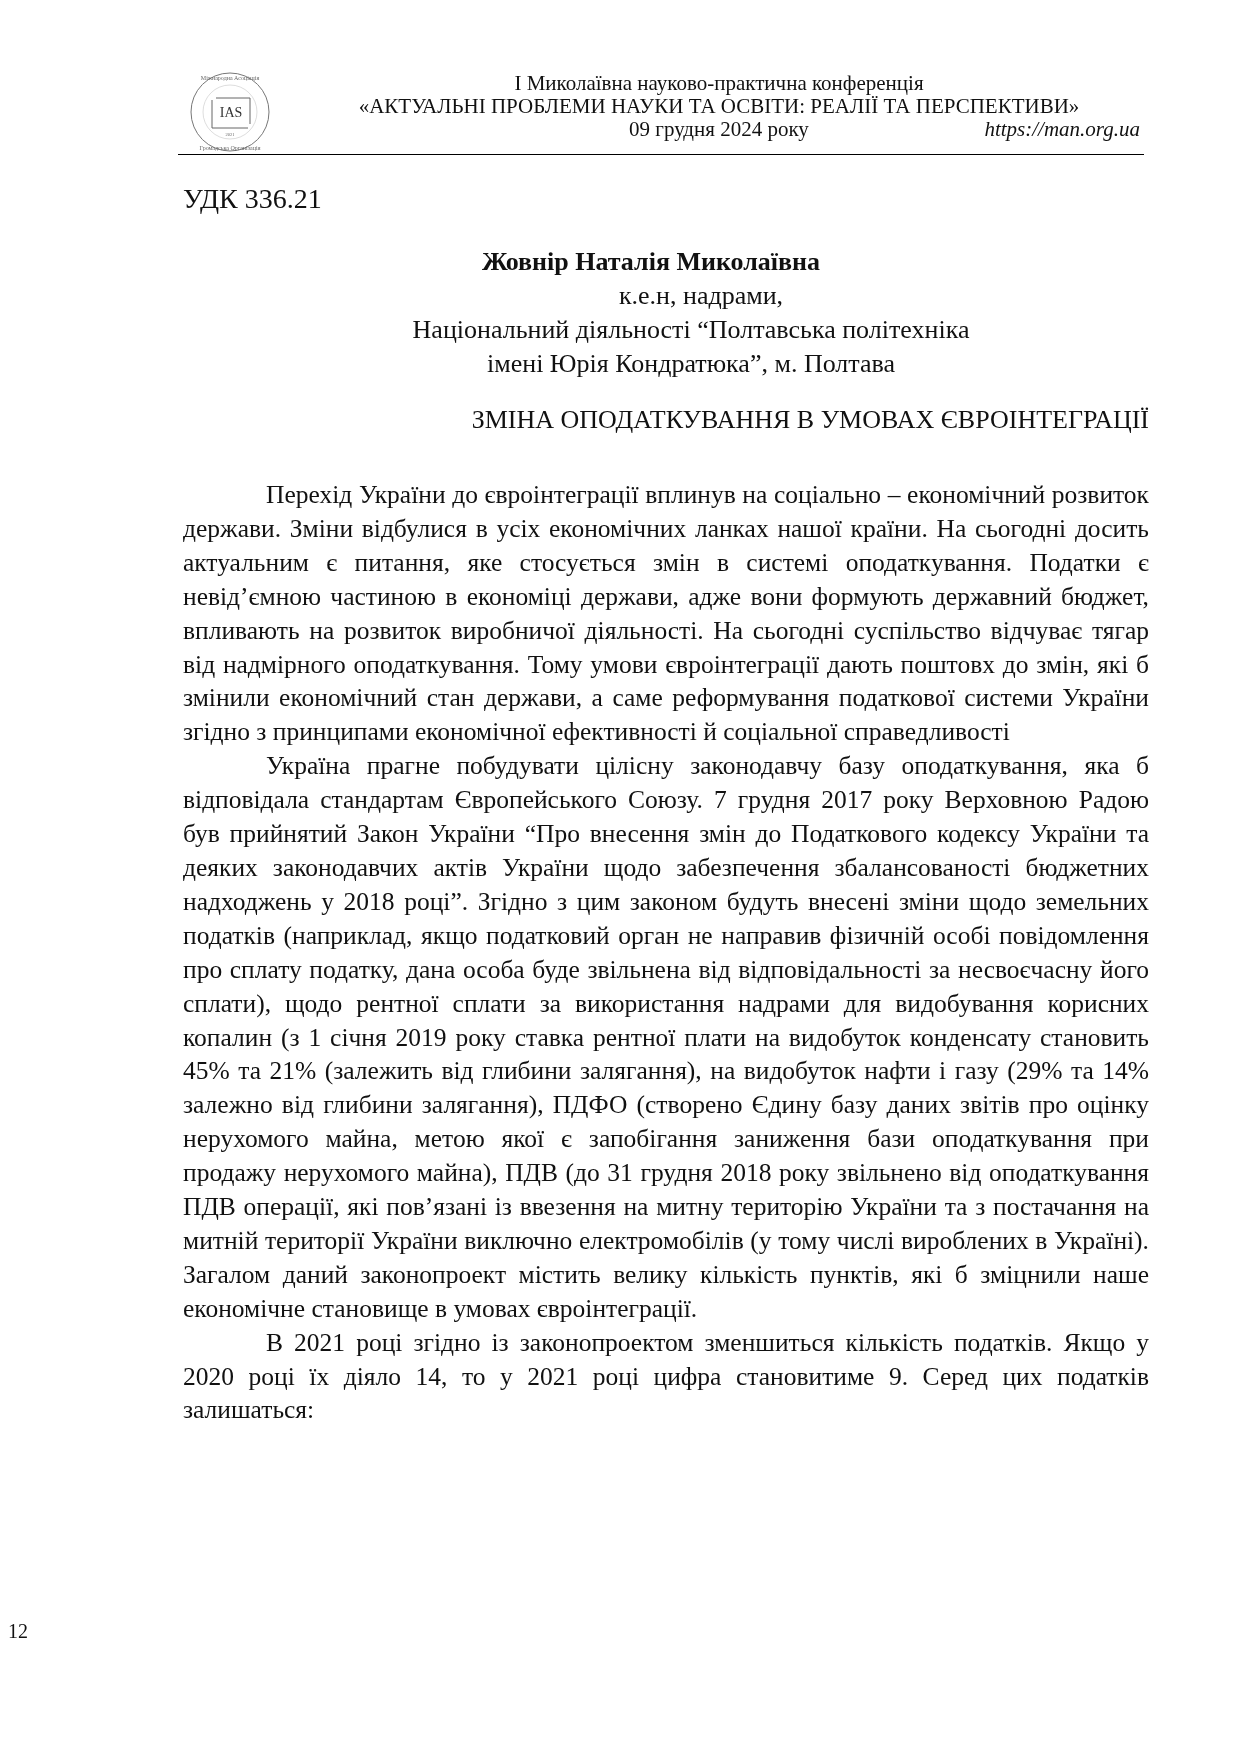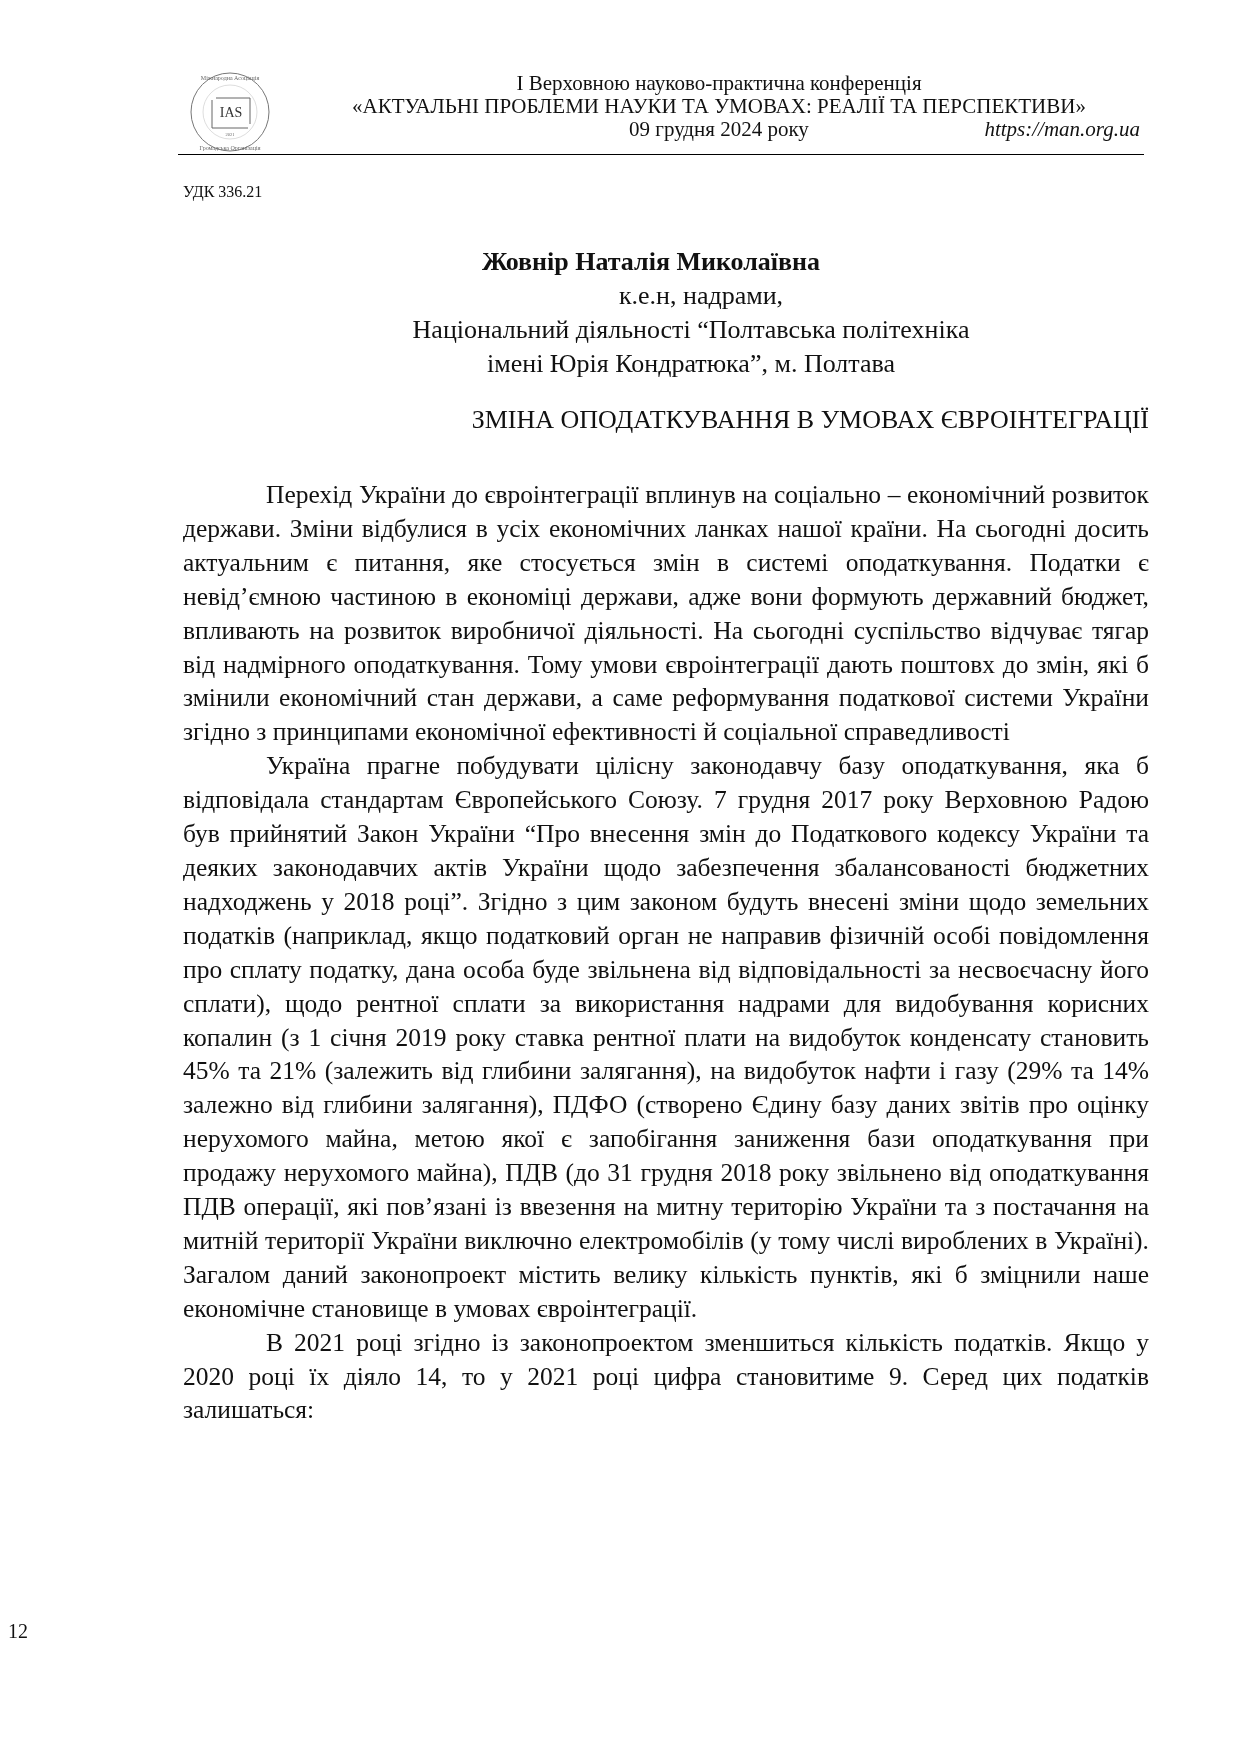--- a/index.html
+++ b/index.html
@@ -10,21 +10,21 @@
   .header { position: absolute; left: 178px; top: 60px; width: 966px; height: 96px; }
   .logo { position: absolute; left: 0; top: 10px; width: 104px; height: 84px; }
   .logo svg { width: 100%; height: 100%; }
   .conf-lines { position: absolute; left: 120px; top: 12px; width: 842px; text-align: center; font-size: 21px; line-height: 23px; }
   .conf-line { display: block; white-space: nowrap; }
   .conf-line.third { position: relative; height: 23px; }
   .conf-date { position: absolute; left: 0; right: 0; text-align: center; }
   .conf-url { position: absolute; right: 0; font-style: italic; }
   .header-rule { position: absolute; left: 0; top: 94px; width: 966px; height: 0; border-top: 1.5px solid #000; }
 
-  .udk { position: absolute; left: 183px; top: 183px; font-size: 16px; }
+  .udk { position: absolute; left: 183px; top: 183px; font-size: 28px; }
   .author-block { position: absolute; left: 183px; top: 245px; width: 966px; text-align: center; font-size: 26px; line-height: 34px; }
   .author-name { font-weight: bold; display: block; margin-left: -30px; font-family: Liberation Serif, serif; }
   .author-degree { display: block; margin-left: 70px; }
   .author-uni { display: block; margin-left: 50px; }
   .article-title { position: absolute; left: 183px; top: 405px; width: 966px; text-align: right; font-size: 26px; font-weight: normal; }
 
   .body-text { position: absolute; left: 183px; top: 478px; width: 966px; font-size: 25.5px; line-height: 33.9px; text-align: justify; }
   .body-text p { margin: 0; text-indent: 83px; }
   .page-number { position: absolute; left: 8px; width: 1240px; top: 1620px; font-size: 20px; }
 </style>
@@ -38,22 +38,22 @@
       <circle cx="52" cy="42" r="27" fill="none" stroke="#bbb" stroke-width="0.5"></circle>
       <text x="52" y="10" font-size="6" text-anchor="middle" fill="#666" font-family="Liberation Serif, serif">Міжнародна Асоціація</text>
       <text x="52" y="80" font-size="6" text-anchor="middle" fill="#666" font-family="Liberation Serif, serif">Громадська Організація</text>
       <polyline points="34,30 34,58 70,58" fill="none" stroke="#666" stroke-width="1"></polyline>
       <polyline points="38,28 72,28 72,54" fill="none" stroke="#666" stroke-width="1"></polyline>
       <text x="53" y="47" font-size="14" text-anchor="middle" fill="#333" font-family="Liberation Serif, serif">IAS</text>
       <text x="52" y="66" font-size="4.5" text-anchor="middle" fill="#666" font-family="Liberation Serif, serif">2021</text>
     </svg>
   </div>
   <div class="conf-lines">
-    <span class="conf-line">І Верховною науково-практична конференція</span>
-    <span class="conf-line">«АКТУАЛЬНІ ПРОБЛЕМИ НАУКИ ТА УМОВАХ: РЕАЛІЇ ТА ПЕРСПЕКТИВИ»</span>
+    <span class="conf-line">І Миколаївна науково-практична конференція</span>
+    <span class="conf-line">«АКТУАЛЬНІ ПРОБЛЕМИ НАУКИ ТА ОСВІТИ: РЕАЛІЇ ТА ПЕРСПЕКТИВИ»</span>
     <span class="conf-line third">
       <span class="conf-date">09 грудня 2024 року</span>
       <span class="conf-url">https://man.org.ua</span>
     </span>
   </div>
   <div class="header-rule"></div>
 </div>
 
 <div class="udk">УДК 336.21</div>
 

